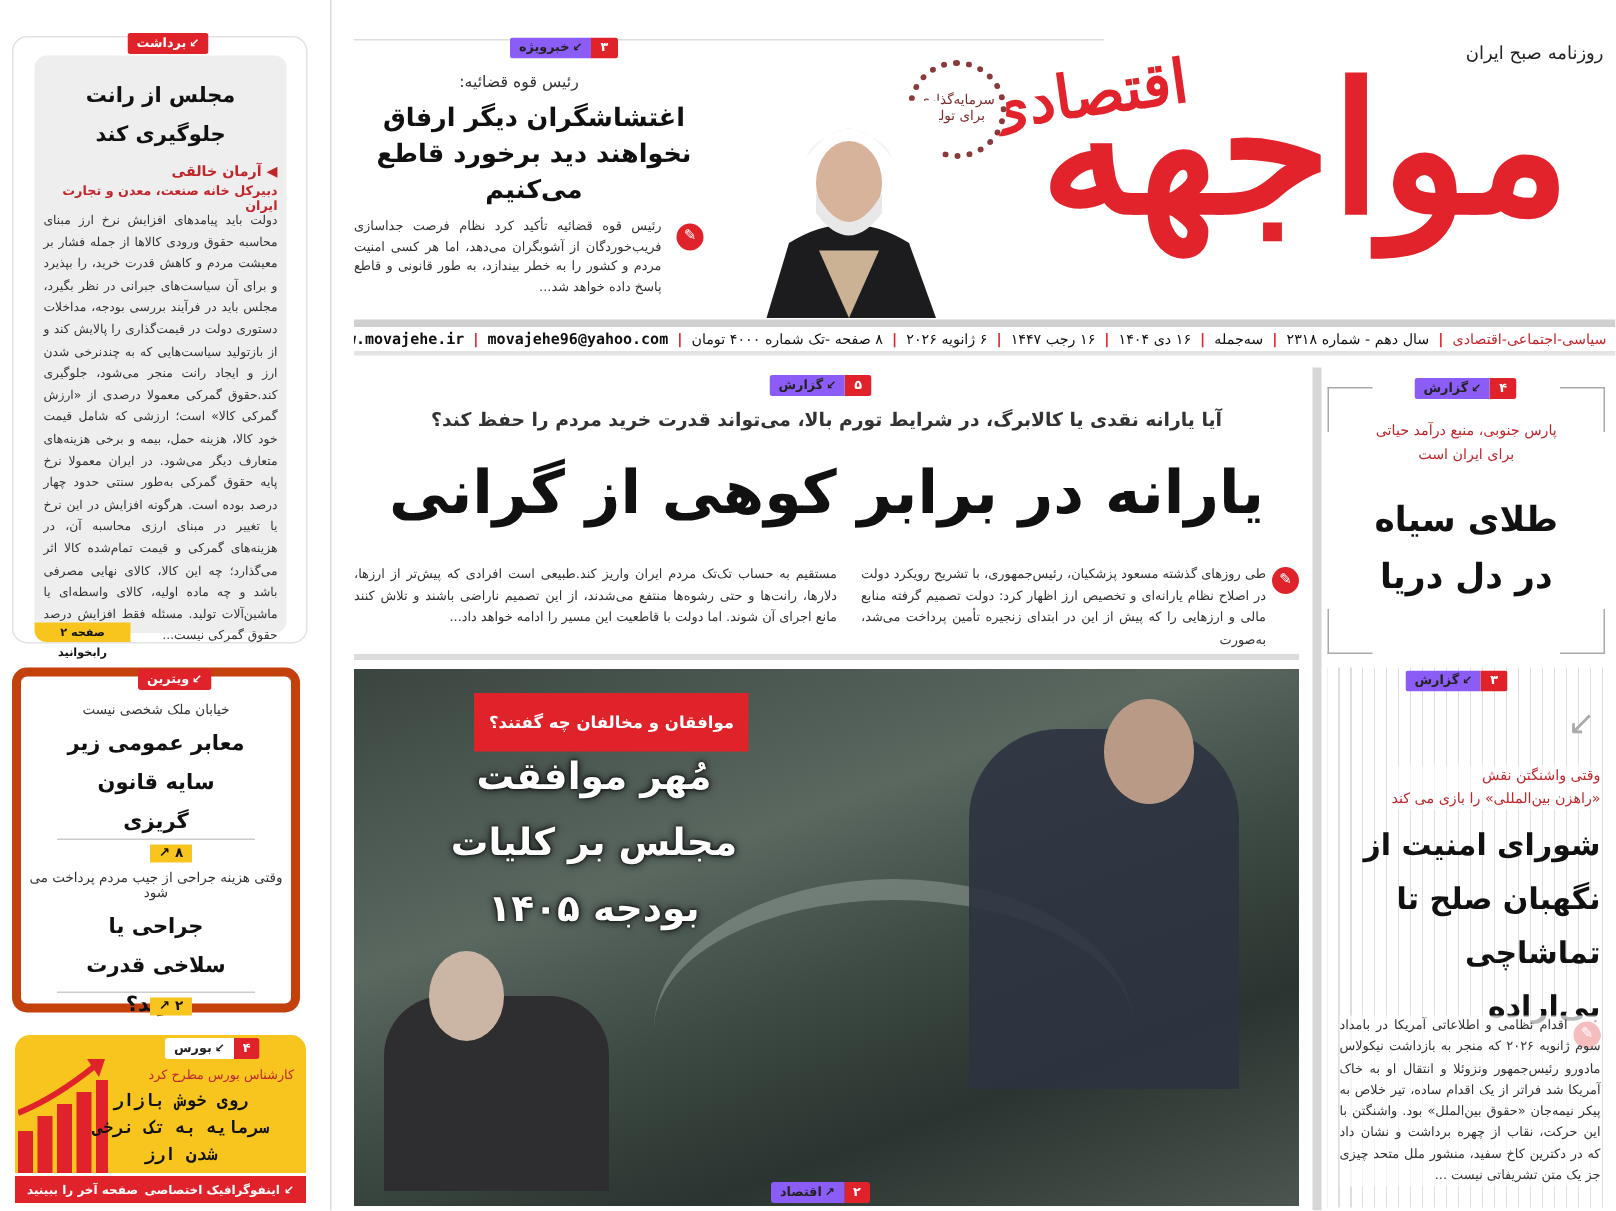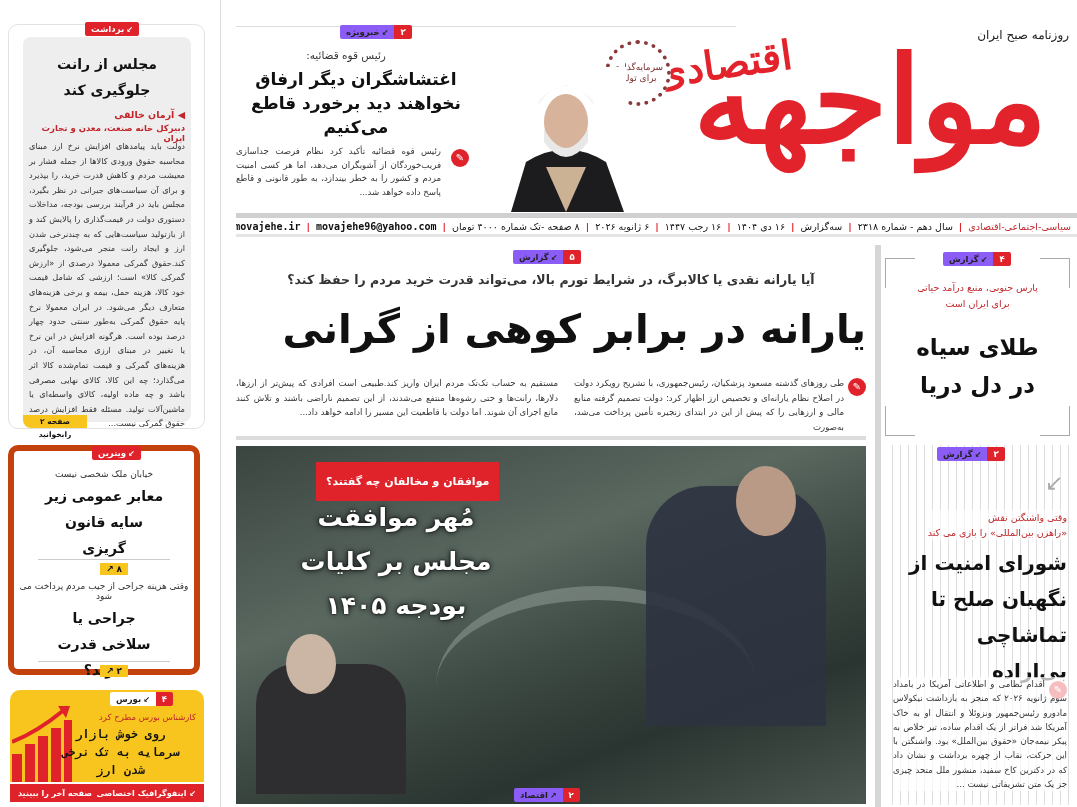--- a/index.html
+++ b/index.html
@@ -66,21 +66,21 @@
   #stock .chart { position: absolute; left: 2px; top: 12px; width: 60px; height: 80px; }
   #stock .tag { position: absolute; left: 100px; top: 2px; }
   #stock .kicker { position: absolute; right: 8px; top: 22px; font-size: 8.5px; color: #c0262b; }
   #stock .headline { position: absolute; right: 21px; top: 36px; width: 125px; text-align: center; font-size: 11.5px; font-weight: bold; line-height: 18px; font-family: Liberation Mono, monospace; }
   #infobar { left: 10px; top: 784px; width: 194px; height: 18px; background: #e0232b; color: #fff; font-size: 8px; font-weight: bold; display: flex; justify-content: space-between; align-items: center; padding: 0 8px; }
 
   
   #subsidy { left: 236px; top: 248px; width: 630px; height: 192px; }
   #subsidy .tag { position: absolute; left: 277px; top: 2px; }
   #subsidy .kicker { position: absolute; left: 0; right: 0; top: 24px; text-align: center; font-size: 12.5px; font-weight: bold; color: #333; }
-  #subsidy .headline { position: absolute; left: 0; right: 0; top: 46px; font-size: 40px; font-weight: bold; line-height: 70px; letter-spacing: -1px; }
+  #subsidy .headline { position: absolute; left: 0; right: 0; top: 46px; text-align: center; font-size: 40px; font-weight: bold; line-height: 70px; letter-spacing: -1px; }
   #subsidy .lead { position: absolute; top: 128px; font-size: 8.6px; line-height: 14.5px; color: #333; text-align: justify; }
   #subsidy .lead.col1 { right: 22px; width: 270px; }
   #subsidy .lead.col2 { left: 0; width: 322px; }
   #subsidy .lead-icon { position: absolute; right: 0; top: 130px; }
   #subsidy-rule { left: 236px; top: 436px; width: 630px; height: 4px; background: #dcdcdc; }
 
   
   #budget-photo { left: 236px; top: 446px; width: 630px; height: 358px; background: linear-gradient(160deg, #3b4540 0%, #5a6860 35%, #3e4a44 55%, #2a3430 75%, #4b5650 100%); overflow: hidden; }
   #budget-photo .shape1 { position: absolute; right: 40px; top: 40px; width: 180px; height: 240px; background: #2d3340; border-radius: 60px 60px 0 0; opacity: .9; }
   #budget-photo .shape2 { position: absolute; right: 70px; top: 20px; width: 60px; height: 70px; background: #b89a86; border-radius: 50%; }
@@ -124,21 +124,21 @@
 </div>
 <div id="seal" class="abs">
   <span>سرمایه‌گذاری برای تولید</span>
 </div>
 
 <div id="datebar" class="abs">
   <span class="cat">سیاسی-اجتماعی-اقتصادی</span>
   <span class="sep">|</span>
   <span>سال دهم - شماره ۲۳۱۸</span>
   <span class="sep">|</span>
-  <span>سه‌گزارش</span>
+  <span>سه‌جمله</span>
   <span class="sep">|</span>
   <span>۱۶ دی ۱۴۰۴</span>
   <span class="sep">|</span>
   <span>۱۶ رجب ۱۴۴۷</span>
   <span class="sep">|</span>
   <span>۶ ژانویه ۲۰۲۶</span>
   <span class="sep">|</span>
   <span>۸ صفحه -تک شماره ۴۰۰۰ تومان</span>
   <span class="sep">|</span>
   <span class="web">movajehe96@yahoo.com</span>

